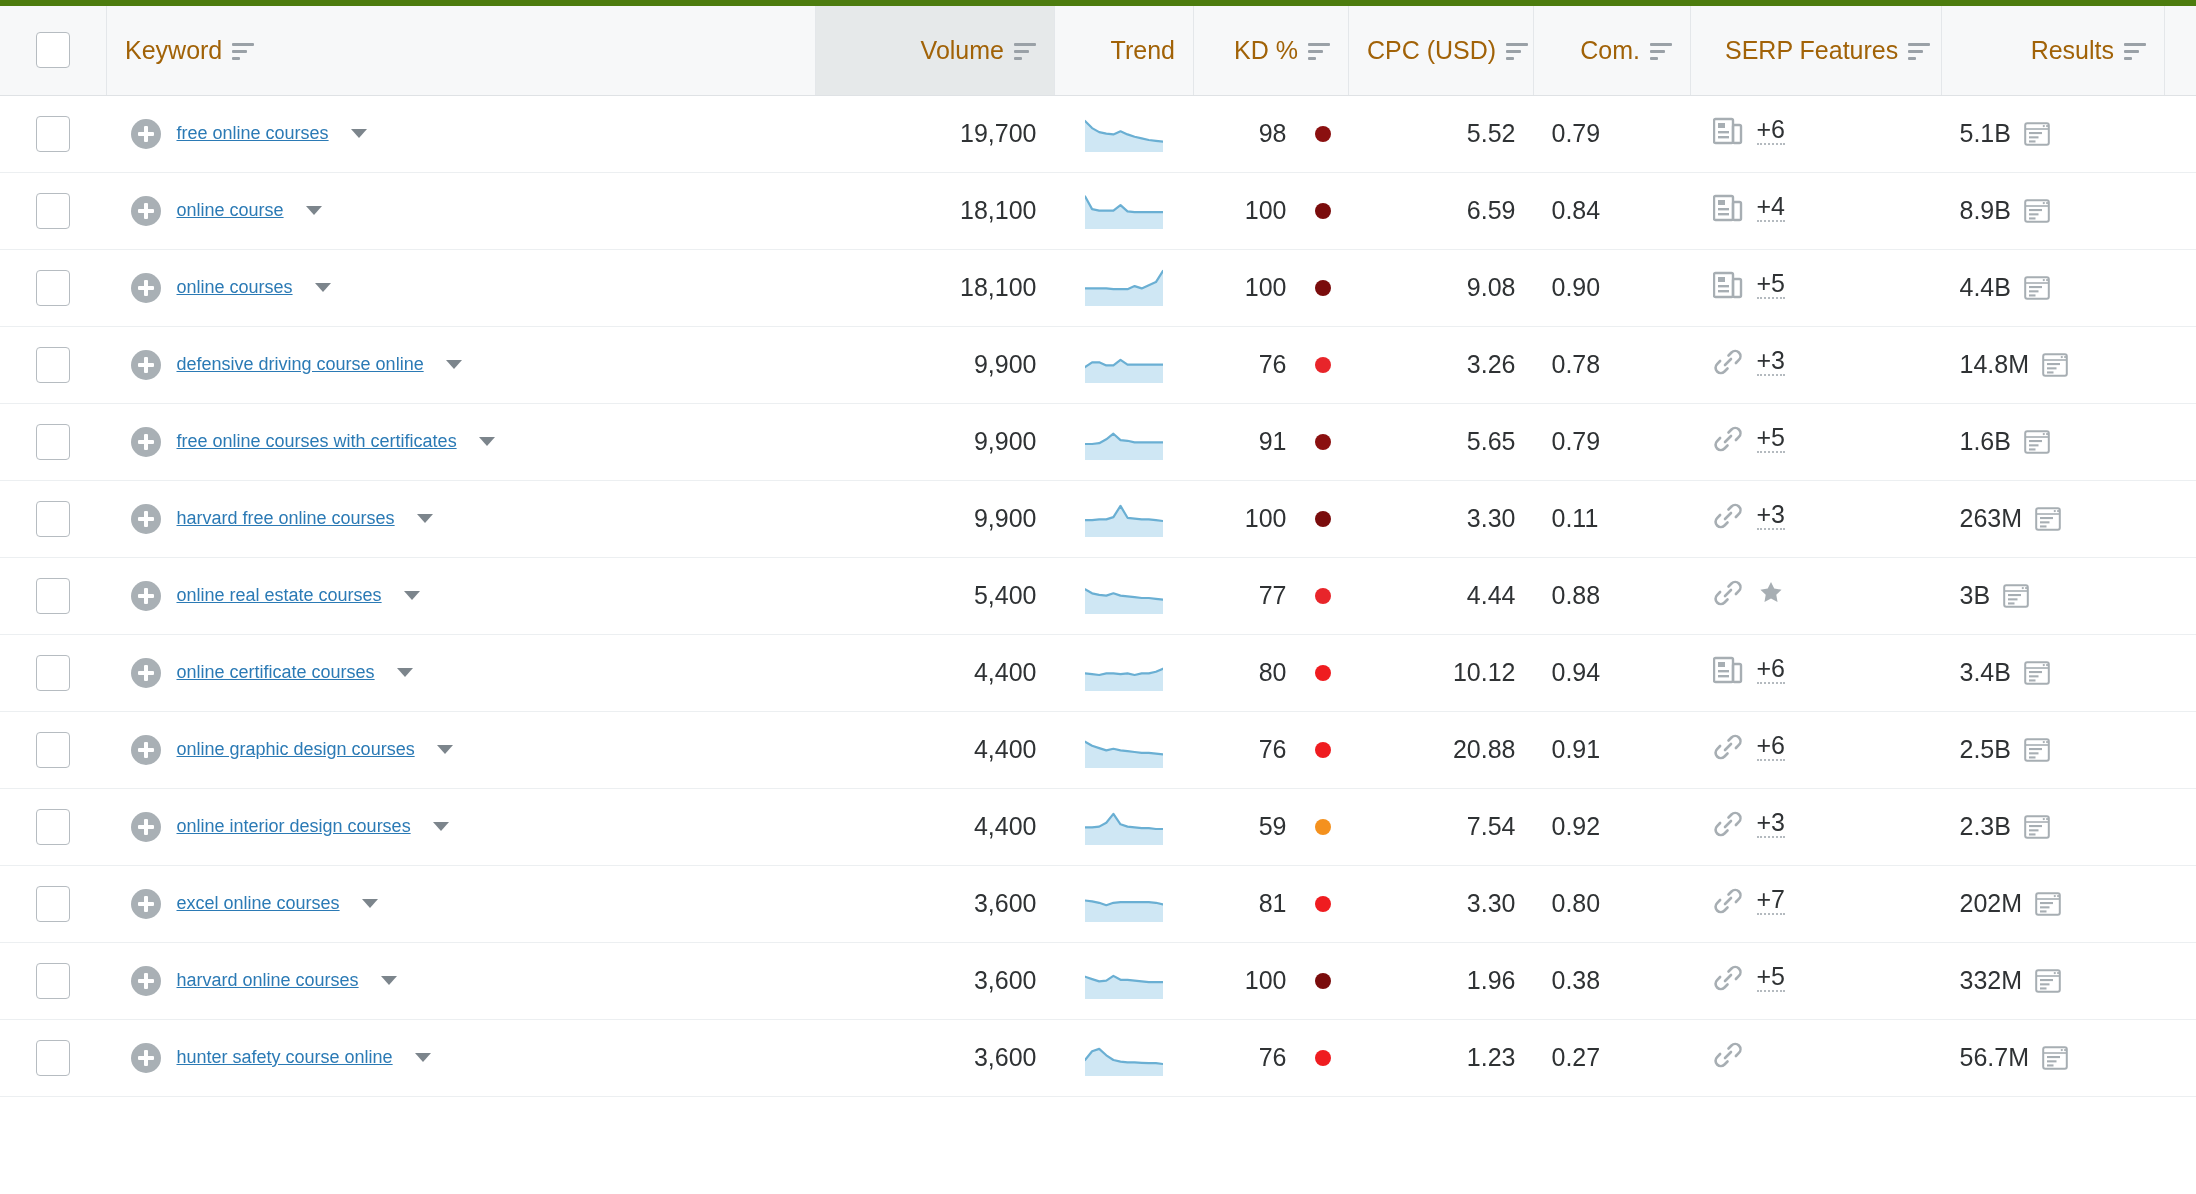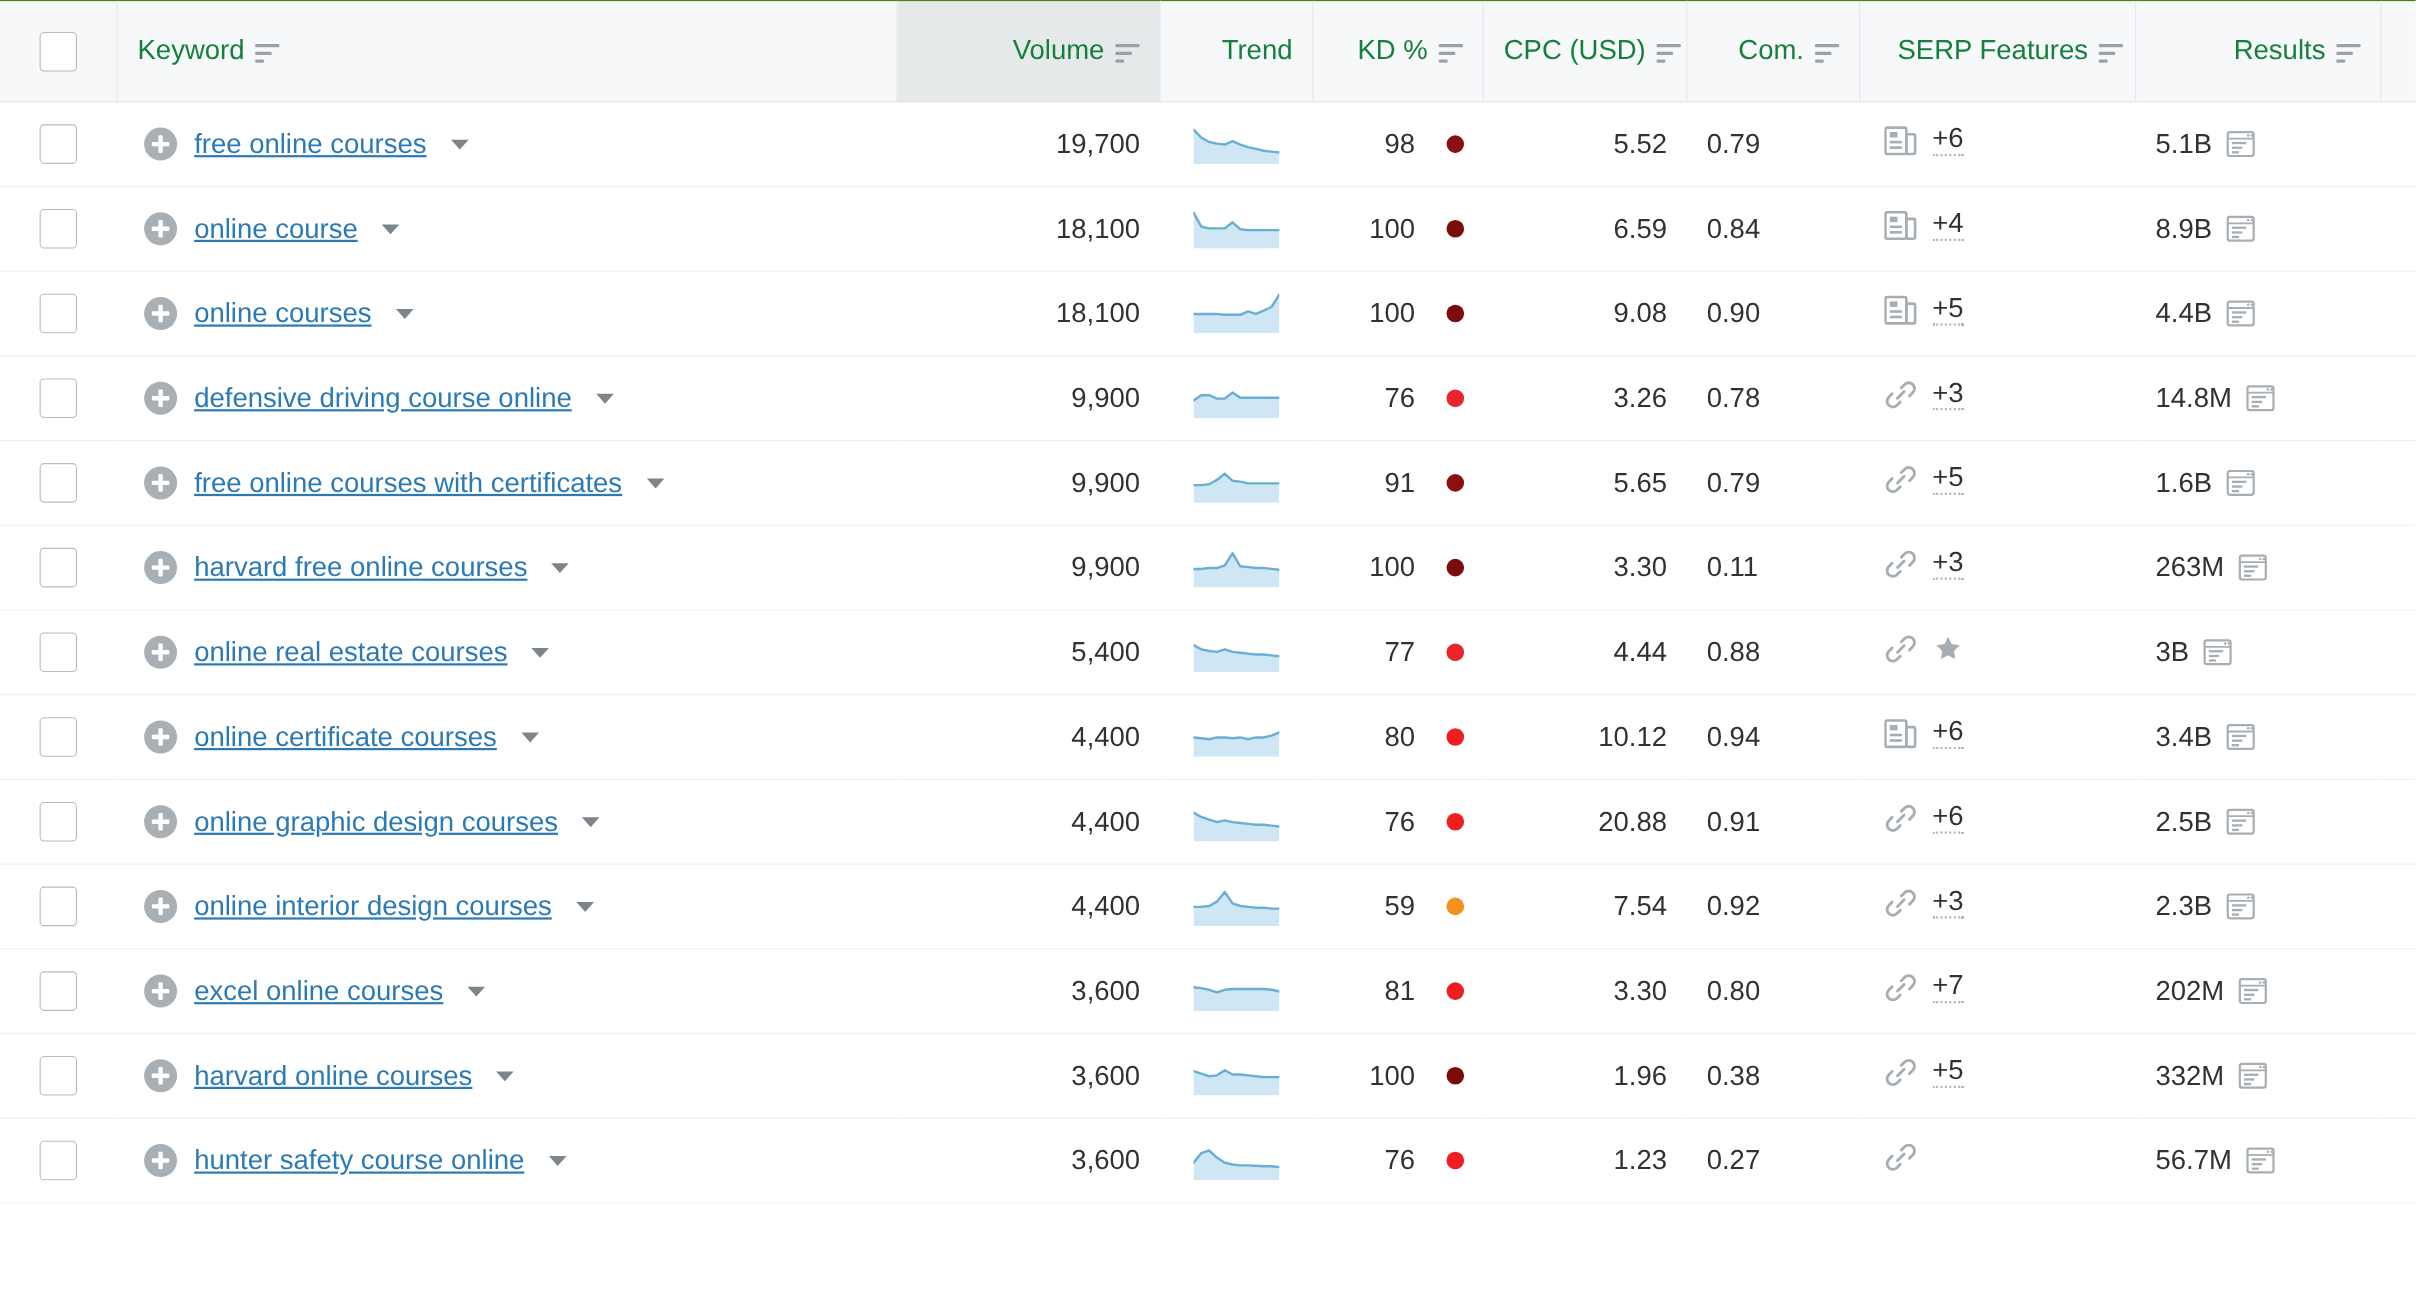--- a/index.html
+++ b/index.html
@@ -11,24 +11,24 @@
     overflow:hidden;
   }
 
   .kw-table{width:2196px;border-collapse:collapse;table-layout:fixed;}
 
   
   thead tr{height:92px;}
   thead th{
     background:#f7f8f9;
     border-bottom:1px solid #dfe2e5;
-    border-top:1px solid #4d7c0f;
+    border-top:6px solid #4d7c0f;
     font-size:25px;
     font-weight:400;
-    color:#15803d;
+    color:#a16207;
     padding:0 18px;
     vertical-align:middle;
     white-space:nowrap;
   }
   thead th.sep{border-left:1px solid #e4e7ea;}
   thead th.sorted{background:#e6e9ea;}
   th.h-check{width:106px;background:#f7f8f9;padding:0;text-align:center;}
   th.h-keyword{width:672px;text-align:left;}
   th.h-volume{width:202px;text-align:right;}
   th.h-trend{width:102px;text-align:right;}
@@ -78,21 +78,21 @@
   .kw-wrap{display:flex;align-items:center;gap:16px;}
   .plus-icon{
     width:30px;height:30px;border-radius:50%;background:#a9b0b5;
     position:relative;flex:0 0 auto;
   }
   .plus-icon::before,.plus-icon::after{
     content:"";position:absolute;background:#fff;border-radius:1px;
   }
   .plus-icon::before{left:50%;top:7px;width:4px;height:16px;margin-left:-2px;}
   .plus-icon::after{top:50%;left:7px;height:4px;width:16px;margin-top:-2px;}
-  .kw-link{color:#2b7ab5;font-size:25px;}
+  .kw-link{color:#2b7ab5;font-size:18px;}
   .caret{
     width:0;height:0;flex:0 0 auto;
     border-left:8px solid transparent;border-right:8px solid transparent;
     border-top:9px solid #7c858c;margin-left:6px;
   }
 
   
   .kd-wrap{display:inline-flex;align-items:center;justify-content:flex-end;gap:28px;}
   .kd-dot{width:16px;height:16px;border-radius:50%;flex:0 0 auto;}
 

